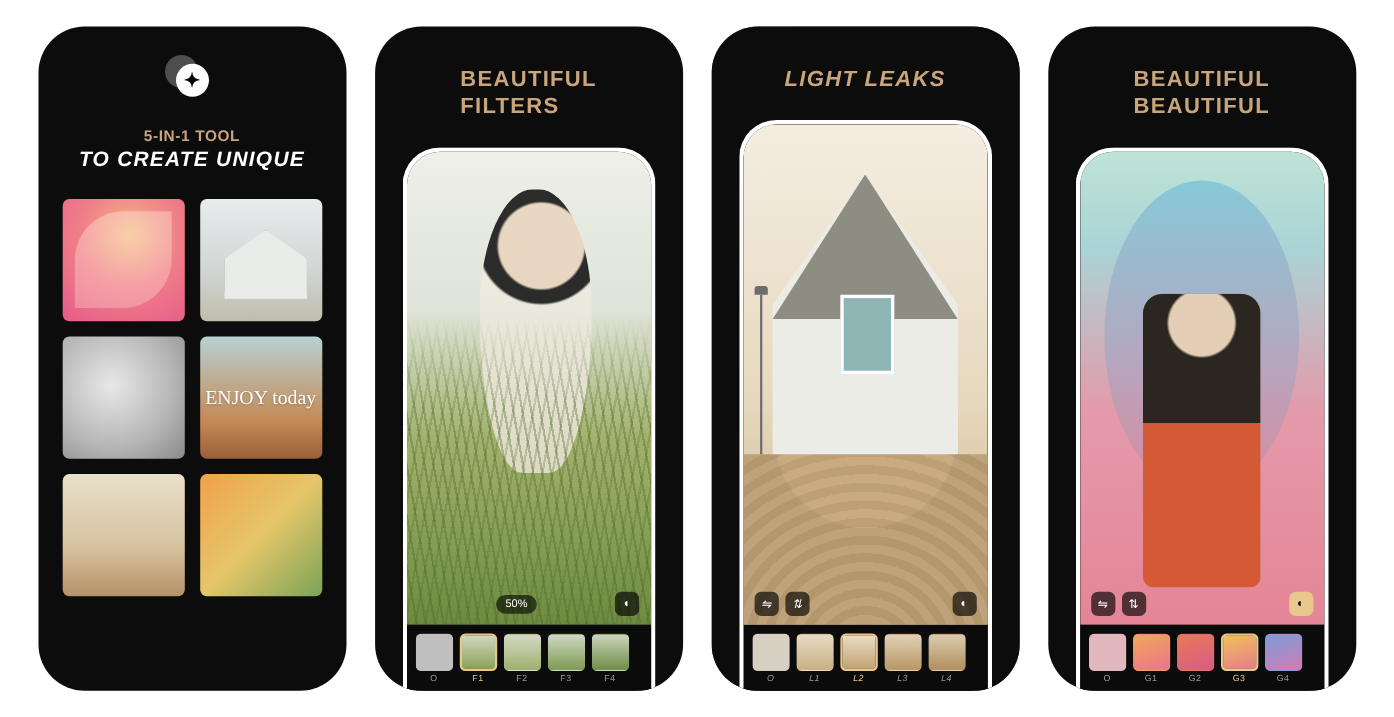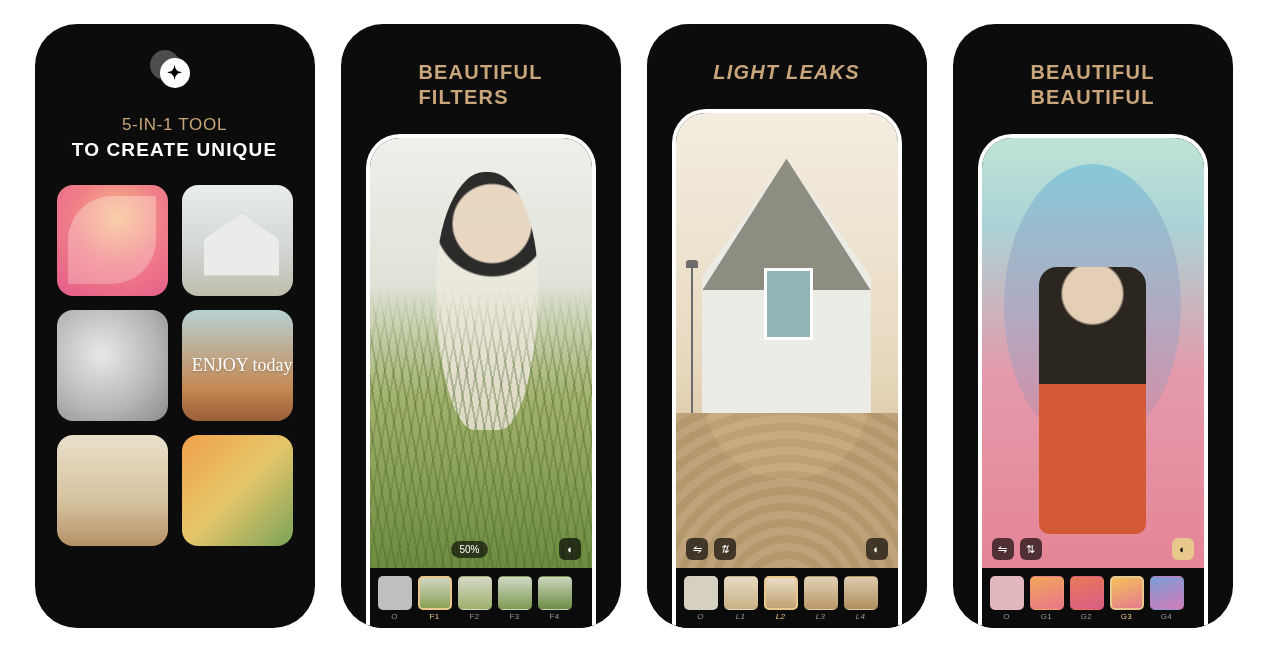--- a/index.html
+++ b/index.html
@@ -51,34 +51,34 @@
     color:#000;font-weight:700;font-size:18px;
   }
   .panel-1 .logo .circ.behind{
     background:#4d4d4d;left:-6px;top:-4px;z-index:0;
   }
   .panel-1 .logo .circ.front{z-index:1;}
   .panel-1 .title{
     text-align:center;margin-top:22px;
     font-weight:400;line-height:1.35;
   }
-  .panel-1 .title .l1{color:var(--accent);font-size:17px;font-weight:400;letter-spacing:.04em;text-align:center;}
-  .panel-1 .title .l2,.panel-1 .title .l3{color:#fff;font-size:19px;font-weight:700;letter-spacing:.06em;}
+  .panel-1 .title .l1{color:var(--accent);font-size:14px;font-weight:700;letter-spacing:.04em;text-align:center;}
+  .panel-1 .title .l2,.panel-1 .title .l3{color:#fff;font-size:19px;font-weight:700;letter-spacing:.06em;font-style:italic;}
   .tile-grid{
     margin-top:22px;
     width:100%;
     padding:0 22px;
     display:grid;
     grid-template-columns:1fr 1fr;
     gap:14px;
   }
   .tile{
-    width:100%;aspect-ratio:1/1;border-radius:16px;
+    width:100%;aspect-ratio:1/1;border-radius:6px;
     position:relative;overflow:hidden;
-    display:flex;align-items:center;justify-content:flex-end;
+    display:flex;align-items:center;justify-content:center;
     color:#fff;font-family:cursive;font-size:18px;text-align:center;
   }
   .tile.gradient-pink{background:radial-gradient(circle at 55% 30%,#f6bb88 0%,#f07f88 45%,#e55c8a 100%);}
   .tile.gradient-pink::after{
     content:"";position:absolute;inset:10%;
     border-radius:50% 0 50% 0;
     background:linear-gradient(180deg,#f3e7cf 0%,#d9b4a0 100%);
     mix-blend-mode:screen;opacity:.35;
   }
   .tile.house{

